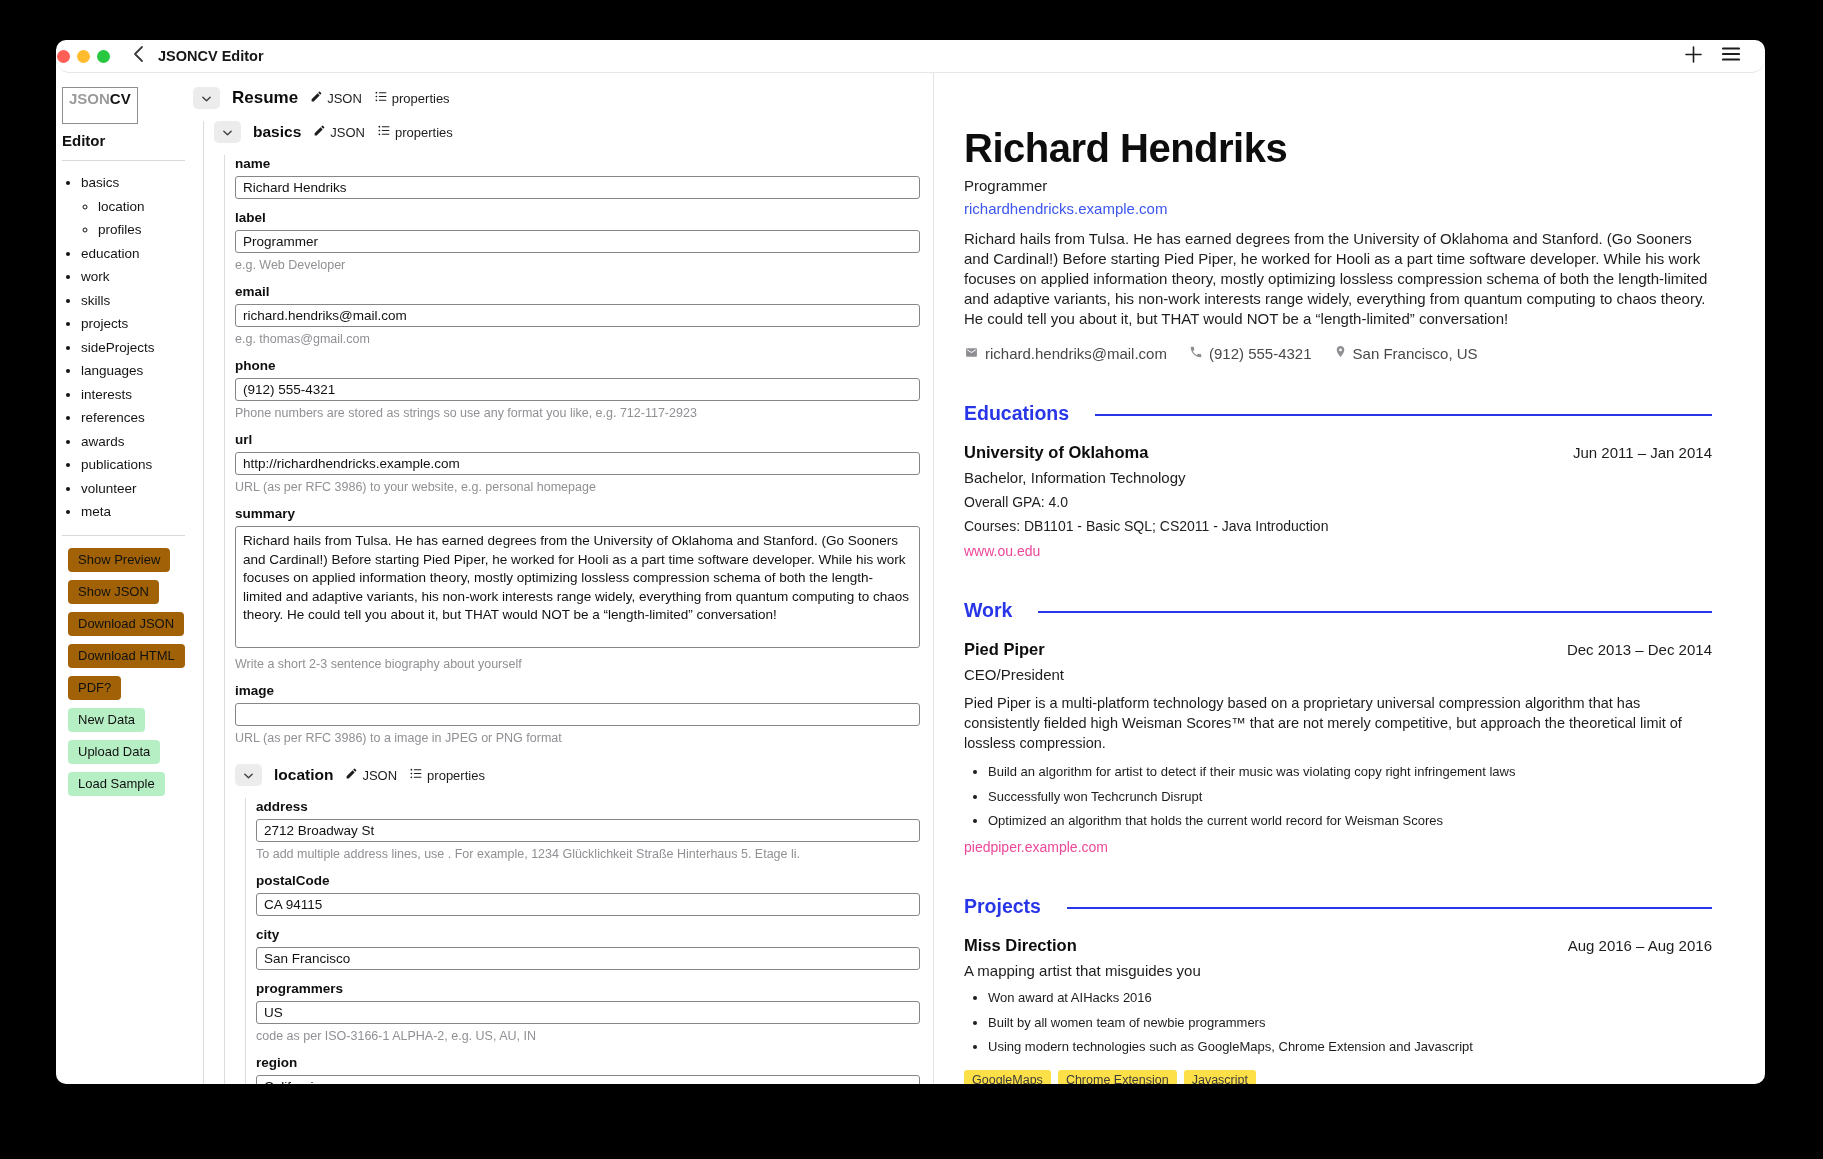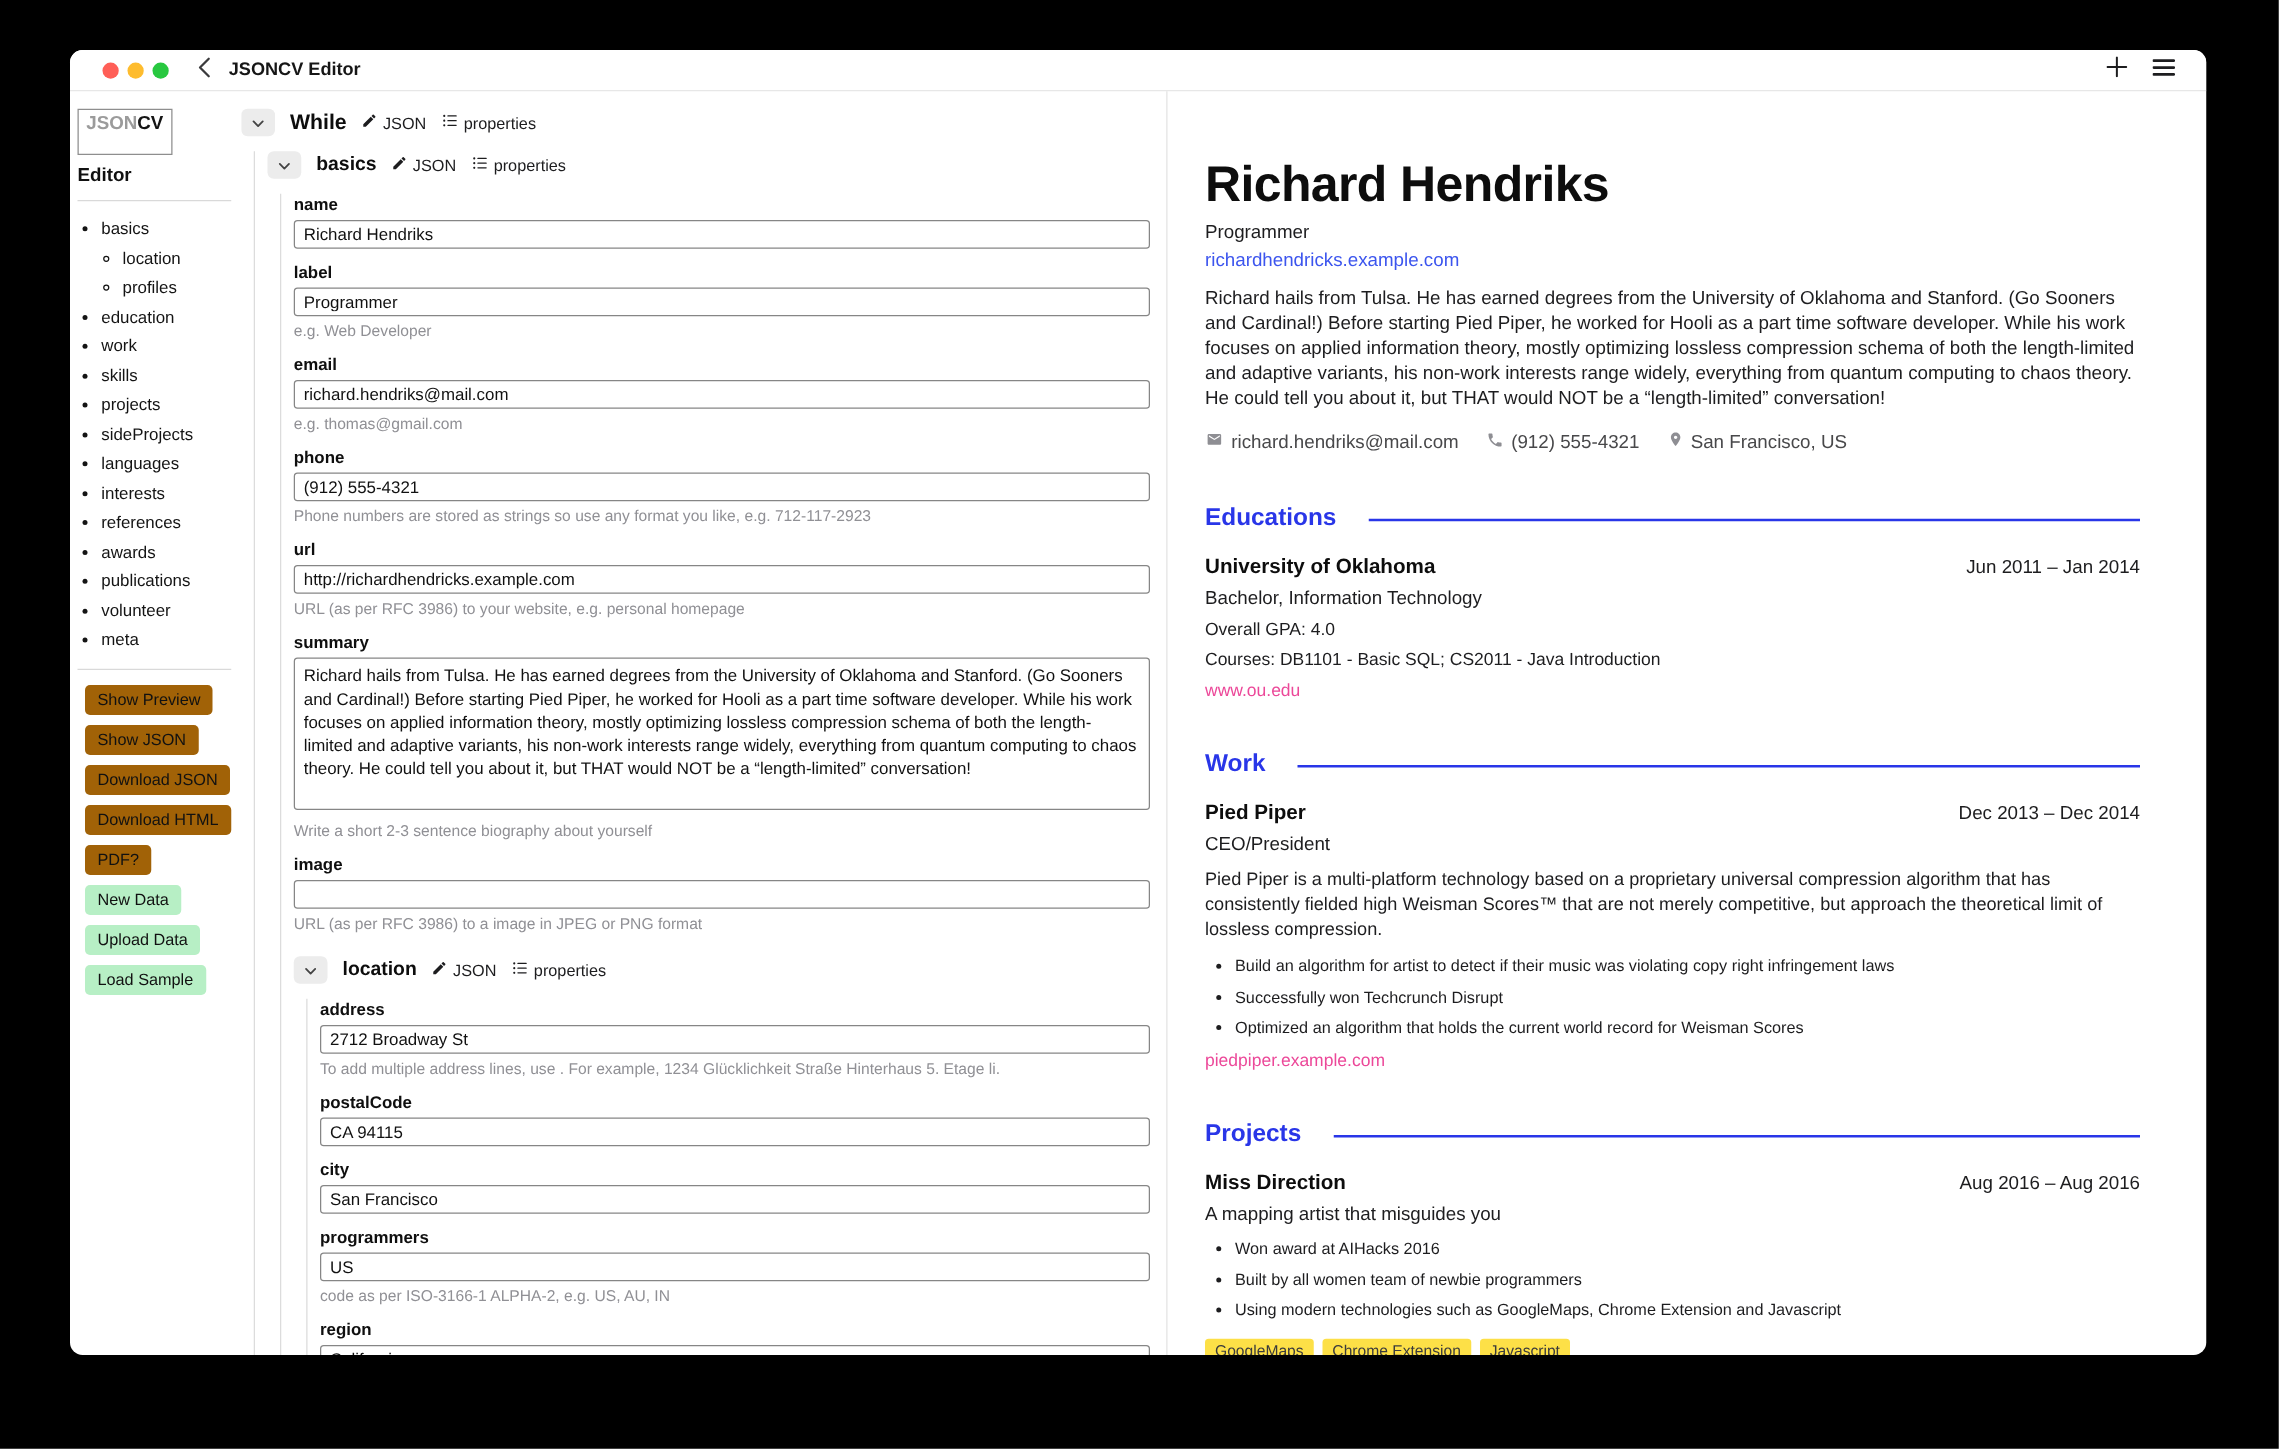--- a/index.html
+++ b/index.html
@@ -12,21 +12,21 @@
     color:#111;
   }
   .window{
     position:absolute; left:56px; top:40px; width:1709px; height:1044px;
     background:#fff; border-radius:10px; overflow:hidden;
     display:flex; flex-direction:column;
   }
   
   .titlebar{
     height:33px; flex-shrink:0; display:flex; align-items:center;
-    padding:0 20px 0 26px; border-bottom:1px solid #e7e7e7; background:#fff;
+    padding:0 20px 0 1px; border-bottom:1px solid #e7e7e7; background:#fff;border-radius:14px;
   }
   .traffic{ display:flex; gap:7px; align-items:center; }
   .light{ width:13px; height:13px; border-radius:50%; }
   .back-btn{ margin-left:16px; width:24px; height:24px; display:flex; align-items:center; justify-content:center; cursor:pointer; }
   .tb-title{ margin-left:8px; font-size:14.5px; font-weight:700; color:#161616; }
   .tb-spacer{ flex:1; }
   .tb-icon{ width:28px; height:26px; display:flex; align-items:center; justify-content:center; cursor:pointer; }
   .tb-icon + .tb-icon{ margin-left:10px; }
   
   .main{ display:flex; flex:1; min-height:0; }
@@ -176,21 +176,21 @@
     <div class="editor">
 
       <div class="sec-header">
         <button class="collapse-btn">
           <span>
             <svg width="11" height="8" viewBox="0 0 12 8">
                 <polyline points="2,2 6,6 10,2" fill="none" stroke="#444" stroke-width="1.6" stroke-linecap="round" stroke-linejoin="round"></polyline>
               </svg>
           </span>
         </button>
-        <span class="sec-title root">While</span>
+        <span class="sec-title root">Resume</span>
         <span class="mini-link">
           <span>
             <svg width="13" height="13" viewBox="0 0 24 24" fill="#1d1d1f">
                 <path d="M3 17.25V21h3.75L17.81 9.94l-3.75-3.75L3 17.25zM20.71 7.04c.39-.39.39-1.02 0-1.41l-2.34-2.34c-.39-.39-1.02-.39-1.41 0l-1.83 1.83 3.75 3.75 1.83-1.83z"></path>
               </svg>
           </span>
           <span>JSON</span>
         </span>
         <span class="mini-link">
           <span>

